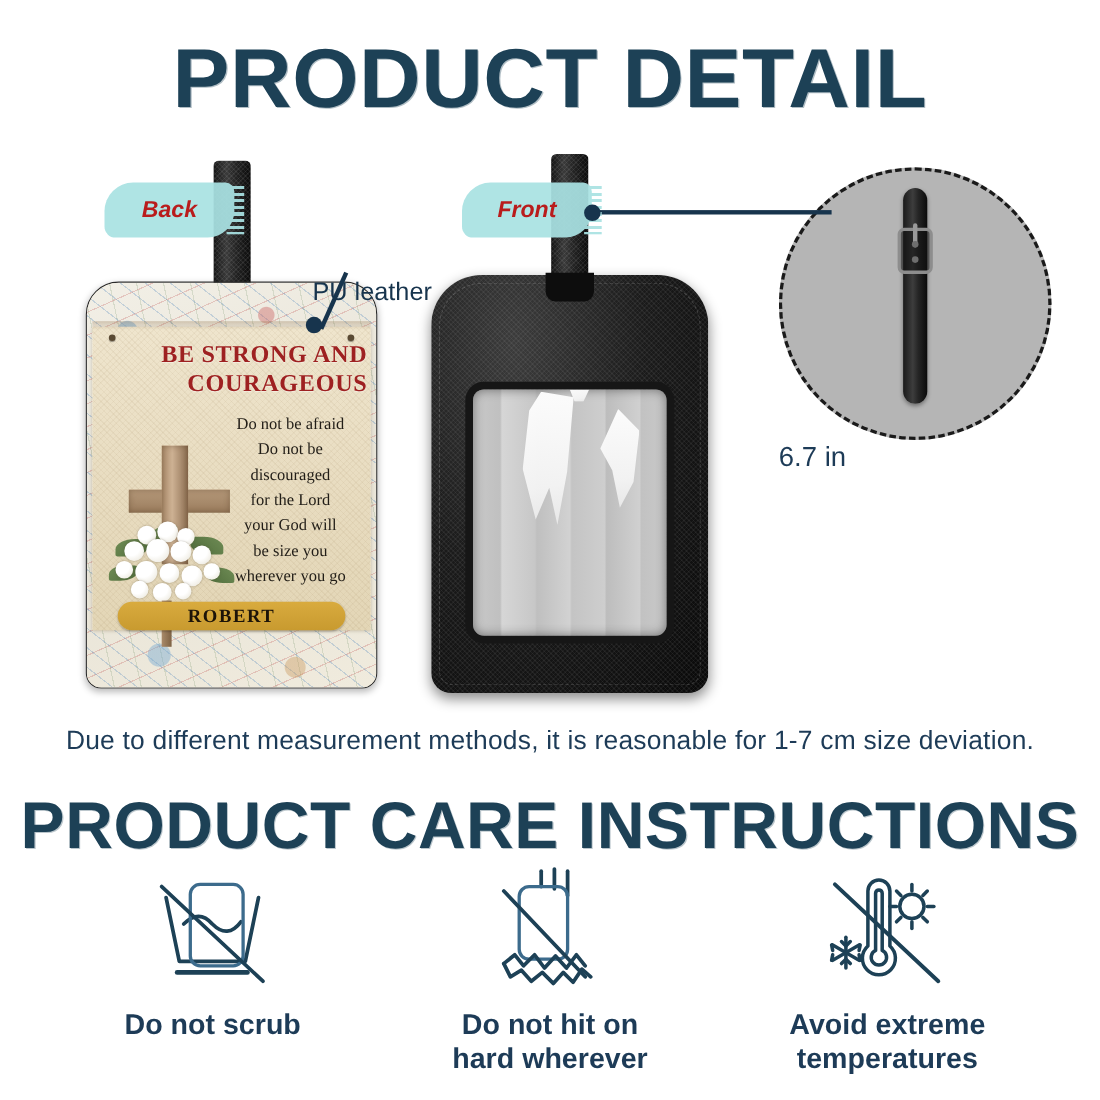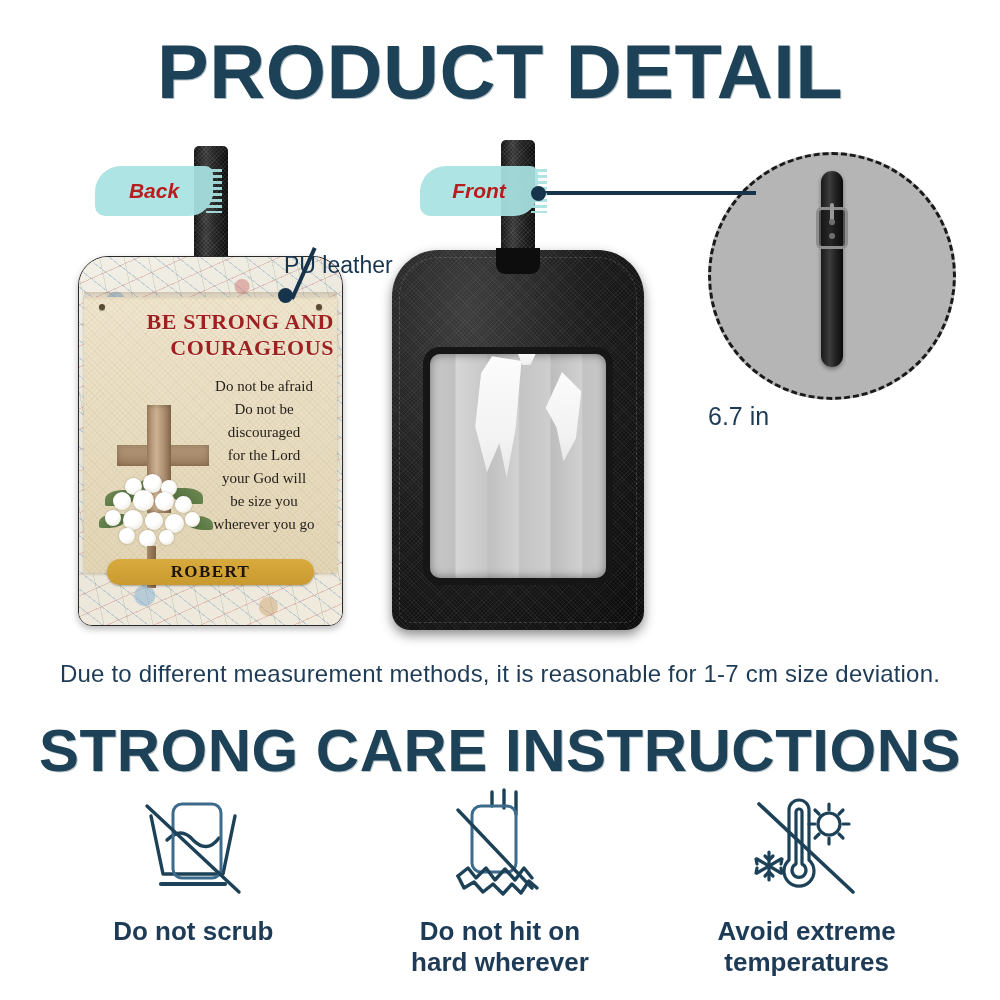--- a/index.html
+++ b/index.html
@@ -249,21 +249,21 @@
     position:absolute; border-radius:60% 10% 60% 10%;
     background: linear-gradient(135deg,#6f8c55,#4d6a39);
   }
   #stem {
     position:absolute; left:52px; top:74px; width:9px; height:42px;
     background: linear-gradient(90deg,#a98a6a,#7e6244);
   }
 
   #name-plate {
     position: absolute;
-    left: 28px; right: 28px; bottom: 40px;
+    left: 28px; right: 28px; bottom: 52px;
     height: 26px; border-radius: 13px;
     background: linear-gradient(180deg,#d9ab3e,#c89a2f);
     box-shadow: 0 1px 2px rgba(0,0,0,.3);
     z-index: 6;
   }
   #name-text {
     display:block; text-align:center; line-height:26px;
     font-family: "Liberation Serif", serif;
     font-size: 17px; font-weight: bold; letter-spacing: 1.4px;
     color: #1d1408;
@@ -492,21 +492,21 @@
   <div id="circle-strap">
     <div id="circle-buckle"></div>
     <div class="buckle-hole" id="hole-1"></div>
     <div class="buckle-hole" id="hole-2"></div>
   </div>
 </div>
 <div id="size-label">6.7 in</div>
 
 <div id="disclaimer">Due to different measurement methods, it is reasonable for 1-7 cm size deviation.</div>
 
-<div class="heading" id="care-title">STRONG CARE INSTRUCTIONS</div>
+<div class="heading" id="care-title">PRODUCT CARE INSTRUCTIONS</div>
 
 <div id="care-row">
 
   <div class="care-item">
     <svg class="care-icon" viewBox="0 0 128 120">
       <g fill="none" stroke="#1d4156" stroke-width="3.4" stroke-linecap="round" stroke-linejoin="round">
         <path d="M22 28 L34 86 L94 86 L106 28"></path>
         <path d="M38 52 q14 -14 26 0 q14 14 26 -2"></path>
         <line x1="32" y1="96" x2="96" y2="96" stroke-width="4.2"></line>
         <rect x="44" y="16" width="48" height="74" rx="9" stroke="#3c6b8c" stroke-width="3"></rect>

